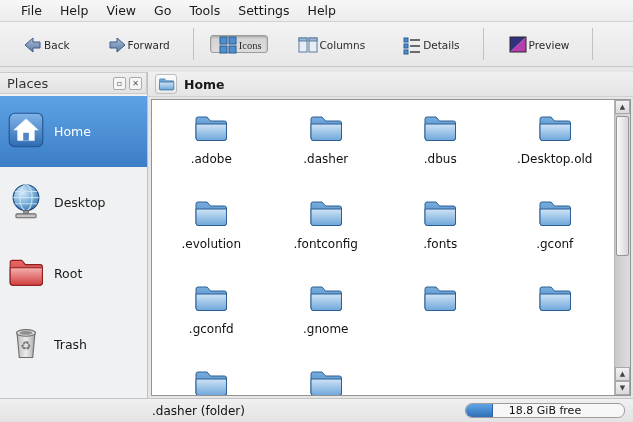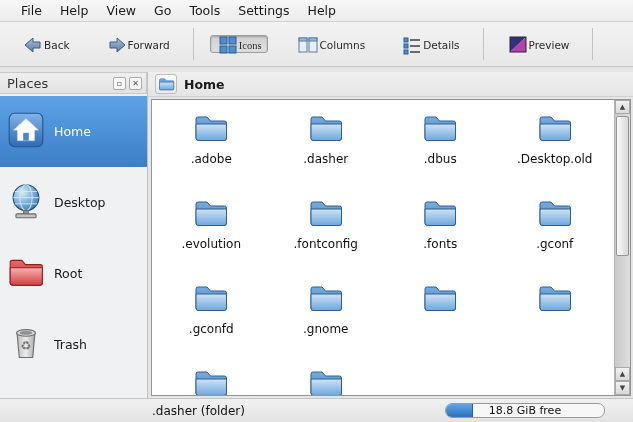--- a/index.html
+++ b/index.html
@@ -57,21 +57,21 @@
   .scrollbar { width:16px; background:#d7d7d7; border-left:1px solid #b5b5b5; display:flex; flex-direction:column; }
   .sb-btn { height:14px; display:flex; align-items:center; justify-content:center;
             background:linear-gradient(#f2f2f2,#d9d9d9); border:1px solid #a8a8a8; font-size:7px; color:#444; }
   .sb-track { flex:1; position:relative; background:linear-gradient(90deg,#c9c9c9,#dedede); }
   .sb-thumb { position:absolute; left:1px; right:1px; top:2px; height:140px; border:1px solid #969696;
               border-radius:2px; background:linear-gradient(90deg,#fafafa,#d7d7d7); }
   .sb-bottom { display:flex; flex-direction:column; }
 
   
   .statusbar { position:absolute; left:0; right:0; bottom:0; height:24px; background:linear-gradient(#f0f0f0,#e3e3e3);
-               border-top:1px solid #c4c4c4; display:flex; align-items:center; padding:0 28px 0 152px;gap:40px; }
+               border-top:1px solid #c4c4c4; display:flex; align-items:center; padding:0 8px 0 152px;gap:40px; }
   .status-text { flex:1; font-size:12px; color:#111; }
   .free-capsule { position:relative; width:160px; height:15px; border:1px solid #9b9b9b; border-radius:7px;
                   background:#f7f7f7; overflow:hidden; }
   .free-fill { position:absolute; left:0; top:0; bottom:0; width:27px;
                background:linear-gradient(#5ea3e8,#2f6fb6); border-right:1px solid #2a62a2; }
   .free-label { position:absolute; inset:0; display:flex; align-items:center; justify-content:center;
                 font-size:11px; color:#111; }
 </style>
 </head>
 <body>

